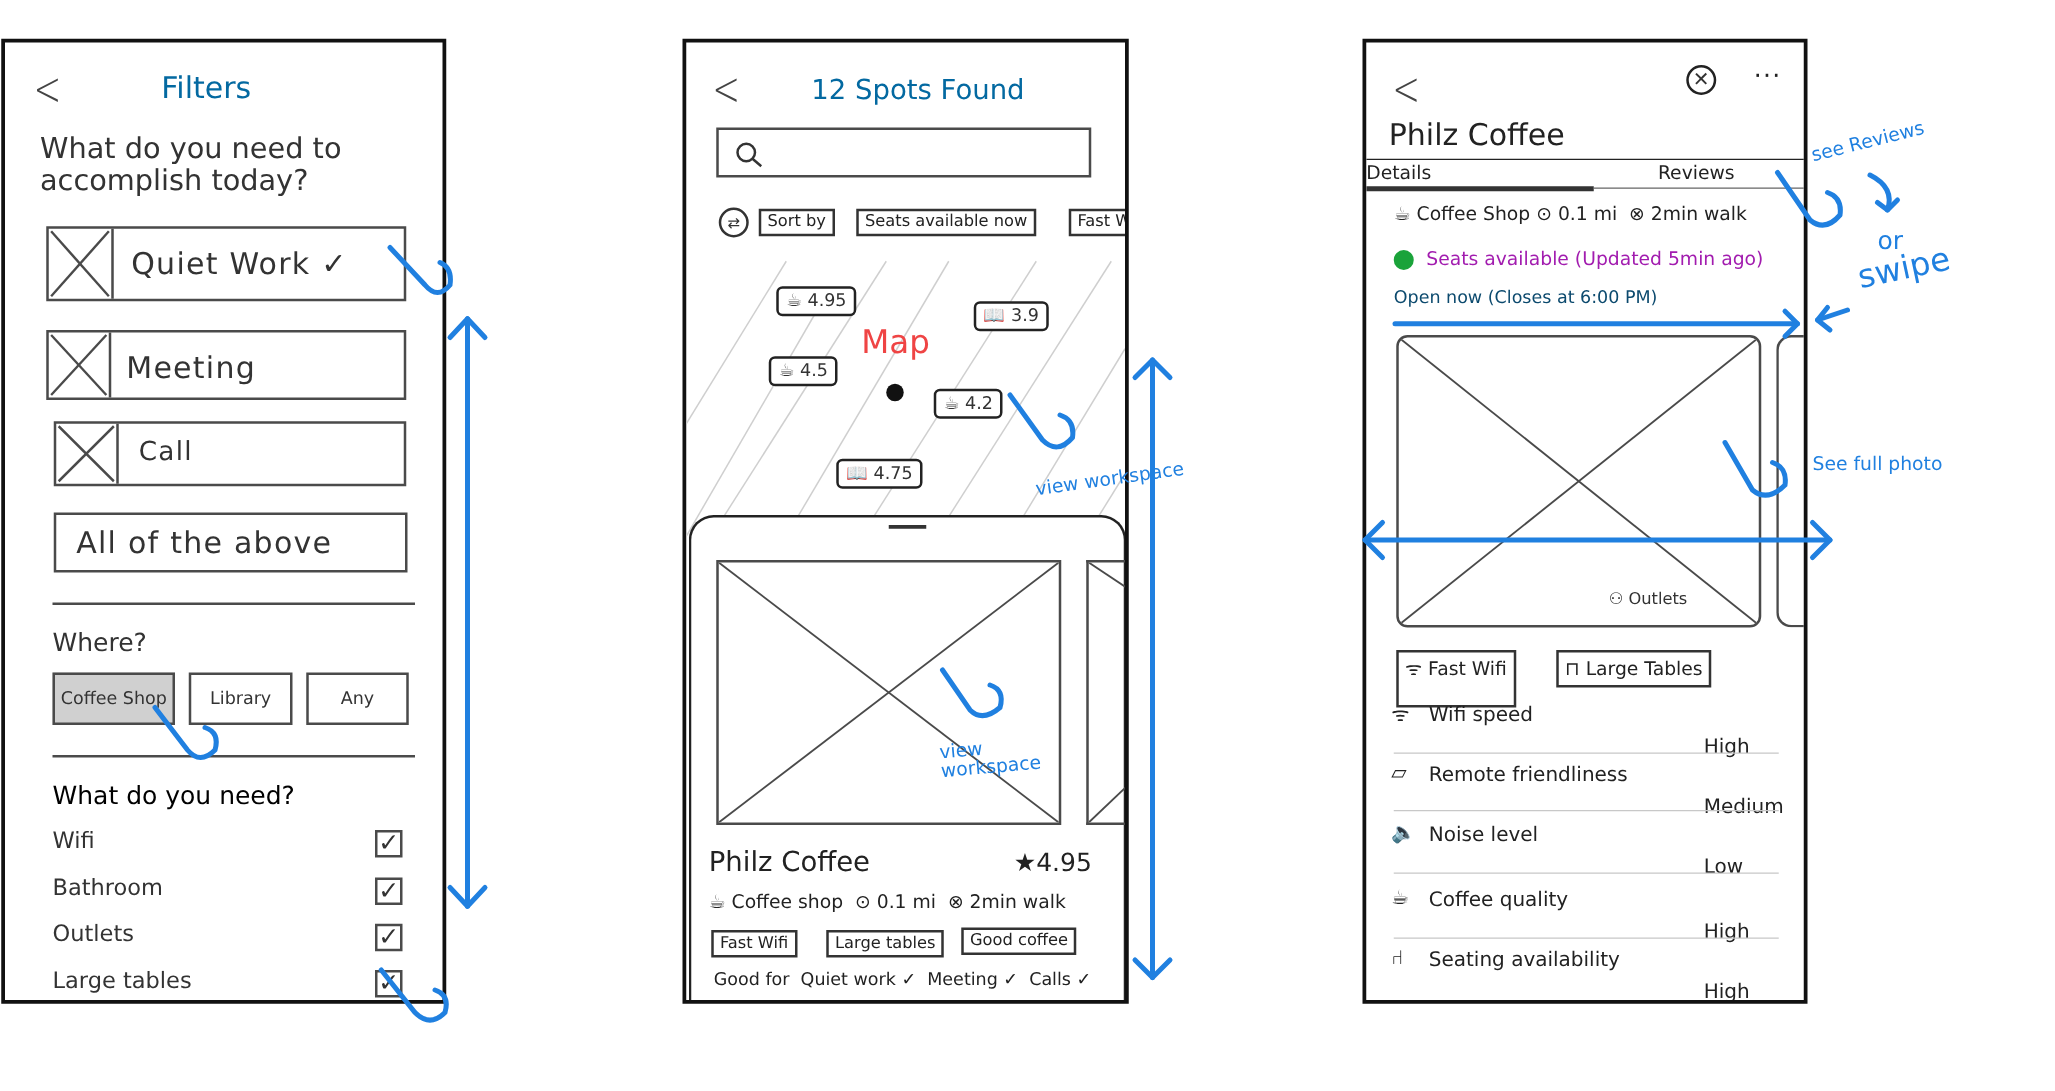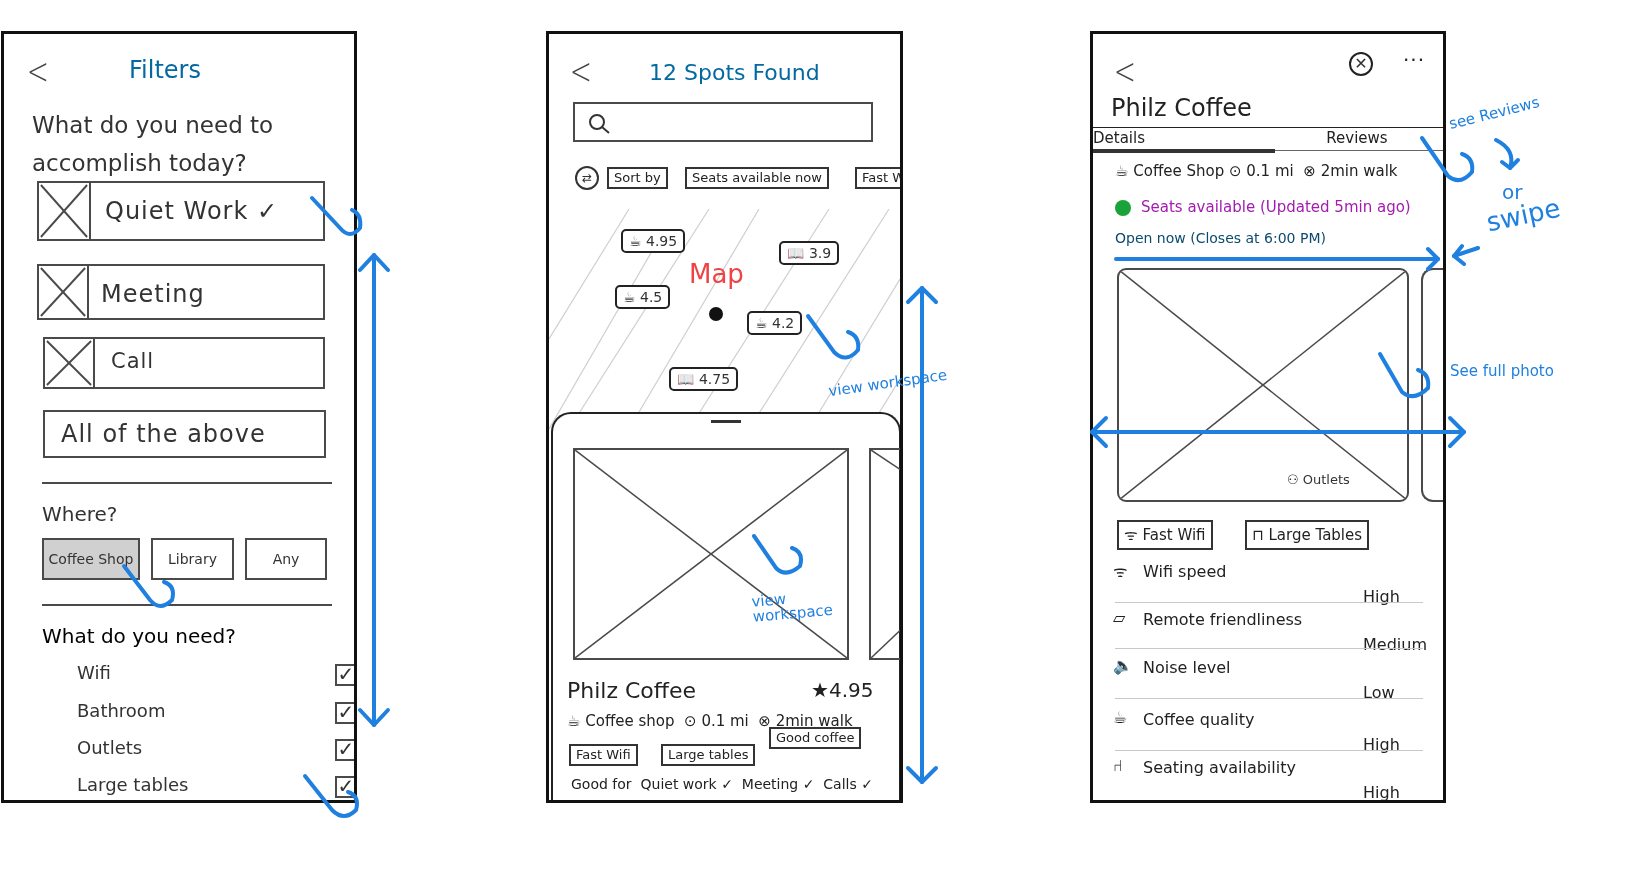--- a/index.html
+++ b/index.html
@@ -14,40 +14,40 @@
   .abs { position: absolute; }
   .back { font-size: 38px; font-weight: 200; color: #444; line-height: 1; transform: scaleX(0.7); }
   .title { font-size: 24px; color: #0369a1; }
   .sk { border: 2px solid #4a4a4a; }
   .xbox { position: absolute; border-right: 2px solid #4a4a4a; }
   .xbox svg { width: 100%; height: 100%; display: block; }
 
   .opt { position: absolute; left: 33px; width: 288px; height: 60px; }
   .opt .label { position: absolute; top: 14px; font-size: 24px; color: #333; letter-spacing: 1px; }
   .seg { position: absolute; top: 504px; height: 42px; border: 2px solid #4a4a4a; font-size: 14px; display: flex; align-items: center; justify-content: center; color: #333; }
-  .need-row { position: absolute; left: 38px; width: 280px; height: 30px; font-size: 18px; color: #333; margin-left: 35px; }
+  .need-row { position: absolute; left: 38px; width: 280px; height: 30px; font-size: 18px; color: #333; }
   .chk { position: absolute; right: 0; top: 2px; width: 22px; height: 22px; border: 2px solid #4a4a4a; font-size: 20px; line-height: 16px; text-align: center; color: #333; }
 
   .chip { position: absolute; border: 2px solid #333; font-size: 13px; padding: 0 5px; height: 22px; line-height: 18px; white-space: nowrap; color: #222; background: #fff; }
   .marker { position: absolute; border: 2px solid #222; border-radius: 5px; font-size: 14px; height: 24px; line-height: 20px; padding: 0 6px; background: #fff; white-space: nowrap; }
   .blue { color: #2080e0; font-family: "DejaVu Sans", sans-serif; }
   .divider { position: absolute; height: 2px; background: #4a4a4a; }
   .thin-div { position: absolute; height: 1px; background: #c8c8c8; }
   .attr-row { position: absolute; left: 20px; width: 310px; height: 40px; font-size: 16px; color: #222; }
   .attr-row .val { position: absolute; left: 250px; top: 6px; margin-top: 25px; }
   .attr-row .lab { position: absolute; left: 30px; top: 6px; }
   .attr-row .ic { position: absolute; left: 0; top: 4px; font-size: 16px; }
 </style>
 </head>
 <body>
 
 <div id="f1" class="frame">
   <div class="abs back" style="left:18px;top:18px;">&lt;</div>
   <div class="abs title" style="left:125px;top:22px;">Filters</div>
-  <div class="abs" style="left:28px;top:72px;width:300px;font-size:23px;line-height:38px;color:#333;">What do you need to accomplish today?</div>
+  <div class="abs" style="left:28px;top:72px;width:300px;font-size:23px;line-height:26px;color:#333;">What do you need to accomplish today?</div>
 
   <div class="opt sk" style="top:147px;">
     <div class="xbox" style="left:0;top:0;width:52px;height:56px;">
       <svg viewBox="0 0 52 56" preserveAspectRatio="none">
           <line x1="2" y1="2" x2="50" y2="54" stroke="#4a4a4a" stroke-width="2"></line>
           <line x1="50" y1="2" x2="2" y2="54" stroke="#4a4a4a" stroke-width="2"></line>
         </svg>
     </div>
     <span class="label" style="left:66px;">Quiet Work ✓</span>
   </div>
@@ -161,21 +161,21 @@
     </div>
     <div class="abs" style="left:14px;top:264px;font-size:22px;color:#222;">Philz Coffee</div>
     <div class="abs" style="left:258px;top:264px;font-size:20px;color:#222;"><span>★</span><span>4.95</span></div>
     <div class="abs" style="left:14px;top:298px;font-size:15px;color:#222;white-space:nowrap;">
       <span>☕</span> <span>Coffee shop</span>
       &nbsp;<span>⊙</span> <span>0.1 mi</span>
       &nbsp;<span>⊗</span> <span>2min walk</span>
     </div>
     <div class="chip" style="left:16px;top:330px;">Fast Wifi</div>
     <div class="chip" style="left:108px;top:330px;">Large tables</div>
-    <div class="chip" style="left:216px;top:313px;">Good coffee</div>
+    <div class="chip" style="left:216px;top:328px;">Good coffee</div>
     <div class="abs" style="left:18px;top:362px;font-size:14px;color:#222;white-space:nowrap;">
       <span>Good for</span>&nbsp;
       <span>Quiet work ✓</span>&nbsp;
       <span>Meeting ✓</span>&nbsp;
       <span>Calls ✓</span>
     </div>
   </div>
 </div>
 
 <div id="f3" class="frame">
@@ -201,21 +201,21 @@
 
   <div class="abs" style="left:24px;top:234px;width:292px;height:234px;border:2px solid #4a4a4a;border-radius:9px;overflow:hidden;">
     <svg width="288" height="230" style="display:block">
         <line x1="0" y1="0" x2="288" y2="230" stroke="#4a4a4a" stroke-width="1.5"></line>
         <line x1="288" y1="0" x2="0" y2="230" stroke="#4a4a4a" stroke-width="1.5"></line>
       </svg>
     <div class="abs" style="left:166px;top:202px;font-size:13px;color:#333;background:#fff;padding:0 2px;"><span>⚇</span> <span>Outlets</span></div>
   </div>
   <div class="abs" style="left:328px;top:234px;width:30px;height:234px;border:2px solid #4a4a4a;border-right:none;border-radius:12px 0 0 12px;"></div>
 
-  <div class="chip" style="left:24px;top:486px;height:30px;line-height:26px;font-size:15px;"><span>ᯤ</span> <span>Fast Wifi</span></div>
+  <div class="chip" style="left:24px;top:486px;height:46px;line-height:26px;font-size:15px;"><span>ᯤ</span> <span>Fast Wifi</span></div>
   <div class="chip" style="left:152px;top:486px;height:30px;line-height:26px;font-size:15px;"><span>⊓</span> <span>Large Tables</span></div>
 
   <div class="attr-row" style="top:522px;">
     <span class="ic">ᯤ</span>
     <span class="lab">Wifi speed</span>
     <span class="val">High</span>
   </div>
   <div class="thin-div" style="left:22px;top:568px;width:308px;"></div>
   <div class="attr-row" style="top:570px;">
     <span class="ic">▱</span>

